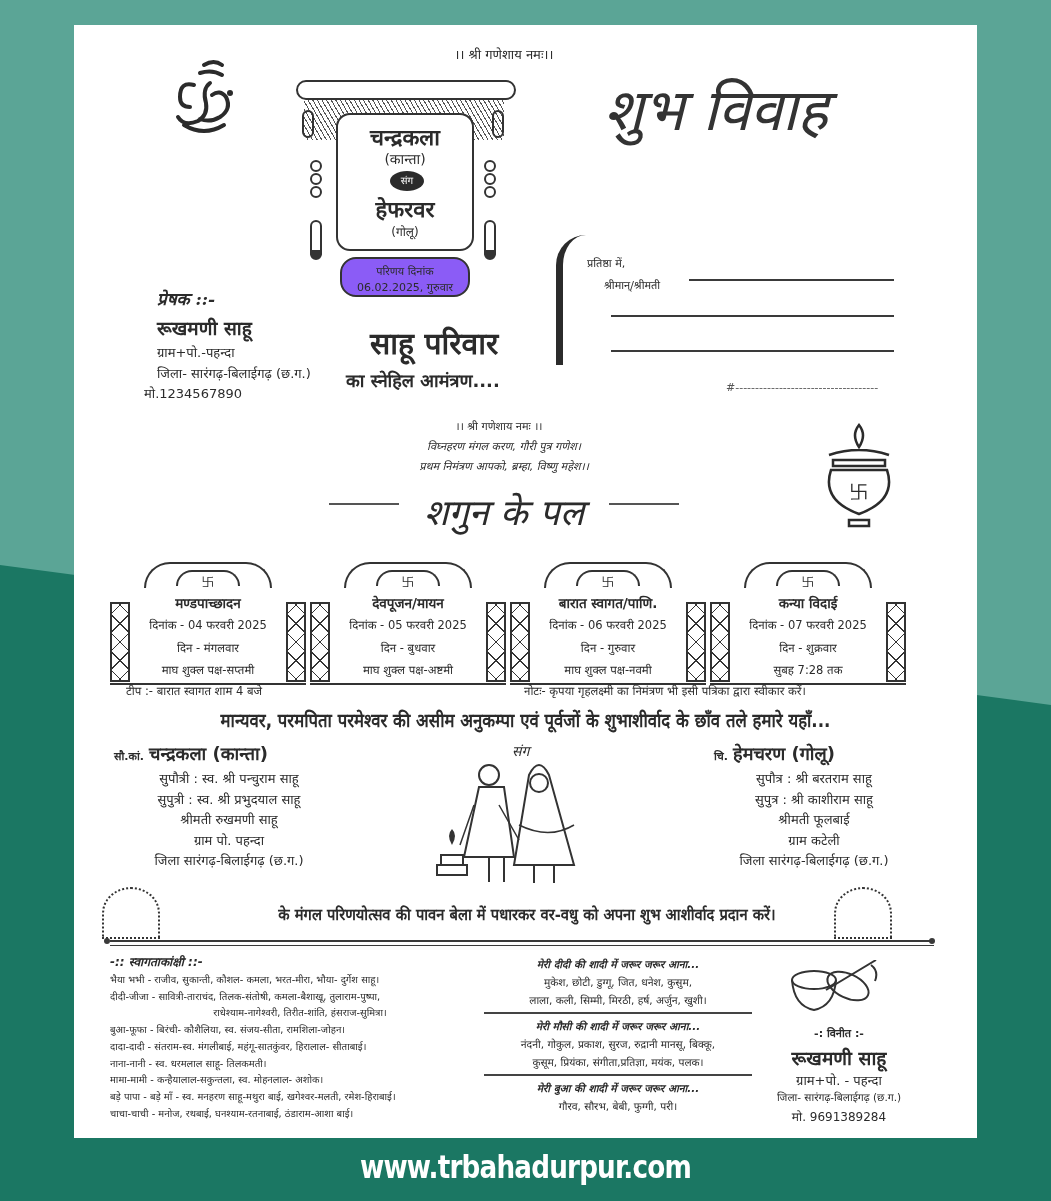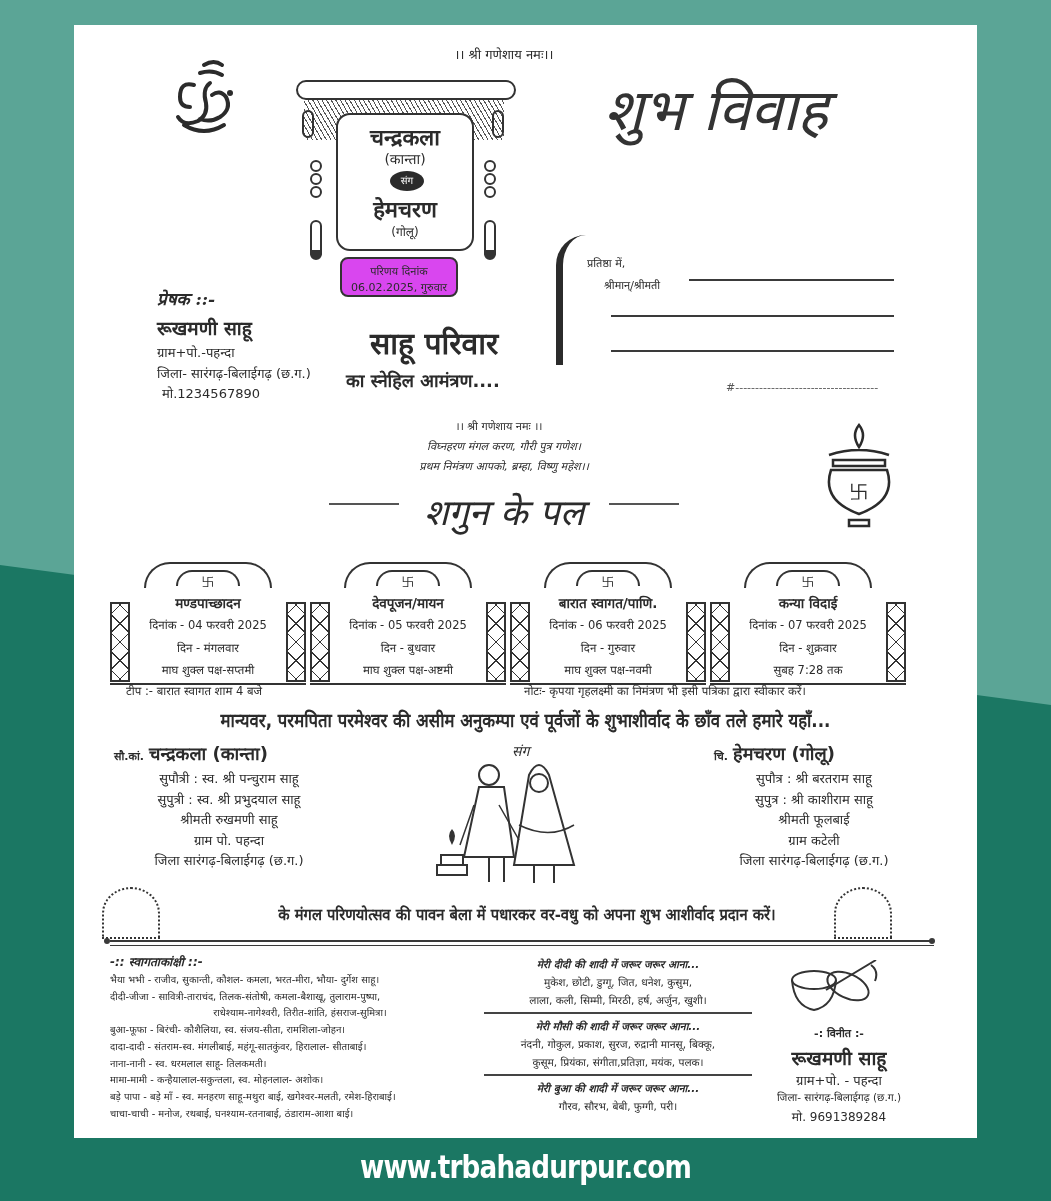--- a/index.html
+++ b/index.html
@@ -17,21 +17,21 @@
   .sm{font-size:11px;}
   .md{font-size:13px;}
   .hr{position:absolute;height:2px;background:#3a3a3a;}
   .dot{position:absolute;width:6px;height:6px;border-radius:50%;background:#3a3a3a;}
   .footer-url{position:absolute;left:0;top:1148px;width:1051px;text-align:center;color:#fff;
     font-family:"DejaVu Sans","Liberation Sans",sans-serif;font-weight:bold;font-size:32px;letter-spacing:-1px;transform:scaleX(0.82);}
 
   
   .mandap-bar{position:absolute;left:222px;top:55px;width:220px;height:20px;border:2px solid #333;border-radius:10px;background:#fff;}
   .name-box{position:absolute;left:262px;top:88px;width:138px;height:138px;border:2px solid #333;border-radius:14px;background:#fff;}
-  .date-box{position:absolute;left:266px;top:232px;width:118px;height:40px;border:2px solid #333;border-radius:8px;background:#d946ef;}
+  .date-box{position:absolute;left:266px;top:232px;width:130px;height:40px;border:2px solid #333;border-radius:16px;background:#8b5cf6;}
   .lamp{position:absolute;width:12px;border:2px solid #333;border-radius:6px;}
   .bead{position:absolute;width:12px;height:12px;border:2px solid #333;border-radius:50%;}
 
   .rit{position:absolute;top:563px;width:196px;height:110px;}
   .rit .pillar{position:absolute;top:14px;width:20px;height:80px;border:2px solid #333;
     background:repeating-linear-gradient(45deg,transparent 0 6px,#333 6px 7px,transparent 7px 13px),
     repeating-linear-gradient(-45deg,transparent 0 6px,#333 6px 7px,transparent 7px 13px);}
   .rit .title{position:absolute;left:22px;right:22px;top:6px;text-align:center;font-weight:bold;font-size:13.5px;}
   .rit .l1{position:absolute;left:22px;right:22px;top:29px;text-align:center;font-size:11.5px;}
   .rit .l2{position:absolute;left:22px;right:22px;top:52px;text-align:center;font-size:11.5px;}
@@ -69,41 +69,41 @@
   <div class="bead" style="left:410px;top:161px;"></div>
   <div class="lamp" style="left:228px;top:85px;height:28px;"></div>
   <div class="lamp" style="left:418px;top:85px;height:28px;"></div>
   <div class="lamp" style="left:236px;top:195px;height:40px;border-bottom-width:10px;"></div>
   <div class="lamp" style="left:410px;top:195px;height:40px;border-bottom-width:10px;"></div>
 
   <div class="name-box">
     <div class="abs c bold" style="left:0;right:0;top:6px;font-size:22px;">चन्द्रकला</div>
     <div class="abs c" style="left:0;right:0;top:34px;font-size:14px;">(कान्ता)</div>
     <div class="abs c" style="left:52px;top:56px;width:34px;height:20px;border-radius:50%;background:#2b2b2b;color:#fff;font-size:10px;line-height:20px;">संग</div>
-    <div class="abs c bold" style="left:0;right:0;top:78px;font-size:22px;">हेमचरण</div>
+    <div class="abs c bold" style="left:0;right:0;top:78px;font-size:22px;">हेफरवर</div>
     <div class="abs c" style="left:0;right:0;top:108px;font-size:12px;">(गोलू)</div>
   </div>
   <div class="date-box">
     <div class="abs c sm" style="left:0;right:0;top:4px;">परिणय दिनांक</div>
     <div class="abs c sm" style="left:0;right:0;top:20px;">06.02.2025, गुरुवार</div>
   </div>
 
   <div class="abs" style="left:482px;top:210px;width:30px;height:130px;border-left:7px solid #2b2b2b;border-radius:30px 0 0 0;"></div>
   <div class="abs sm" style="left:513px;top:230px;">प्रतिष्ठा में,</div>
   <div class="abs sm" style="left:530px;top:252px;">श्रीमान्/श्रीमती</div>
   <div class="hr" style="left:615px;top:254px;width:205px;"></div>
   <div class="hr" style="left:537px;top:290px;width:283px;"></div>
   <div class="hr" style="left:537px;top:325px;width:283px;"></div>
   <div class="abs sm" style="left:652px;top:356px;color:#555;">#------------------------------------</div>
 
   <div class="abs serif italic bold" style="left:83px;top:262px;font-size:17px;">प्रेषक ::-</div>
   <div class="abs bold" style="left:83px;top:290px;font-size:19px;">रूखमणी साहू</div>
   <div class="abs md" style="left:83px;top:318px;">ग्राम+पो.-पहन्दा</div>
   <div class="abs md" style="left:83px;top:339px;">जिला- सारंगढ़-बिलाईगढ़ (छ.ग.)</div>
-  <div class="abs md" style="left:88px;top:359px;">मो.1234567890</div>
+  <div class="abs md" style="left:70px;top:359px;">मो.1234567890</div>
 
   <div class="abs bold" style="left:296px;top:297px;font-size:30px;">साहू परिवार</div>
   <div class="abs bold" style="left:272px;top:343px;font-size:18px;">का स्नेहिल आमंत्रण....</div>
 
   <div class="abs c sm" style="left:295px;top:393px;width:260px;">।। श्री गणेशाय नमः ।।</div>
   <div class="abs c sm italic" style="left:280px;top:413px;width:300px;">विघ्नहरण मंगल करण, गौरी पुत्र गणेश।</div>
   <div class="abs c sm italic" style="left:270px;top:433px;width:320px;">प्रथम निमंत्रण आपको, ब्रम्हा, विष्णु महेश।।</div>
 
   <div class="abs" style="left:745px;top:395px;width:80px;height:110px;">
     <svg width="80" height="110" viewBox="0 0 80 110">

